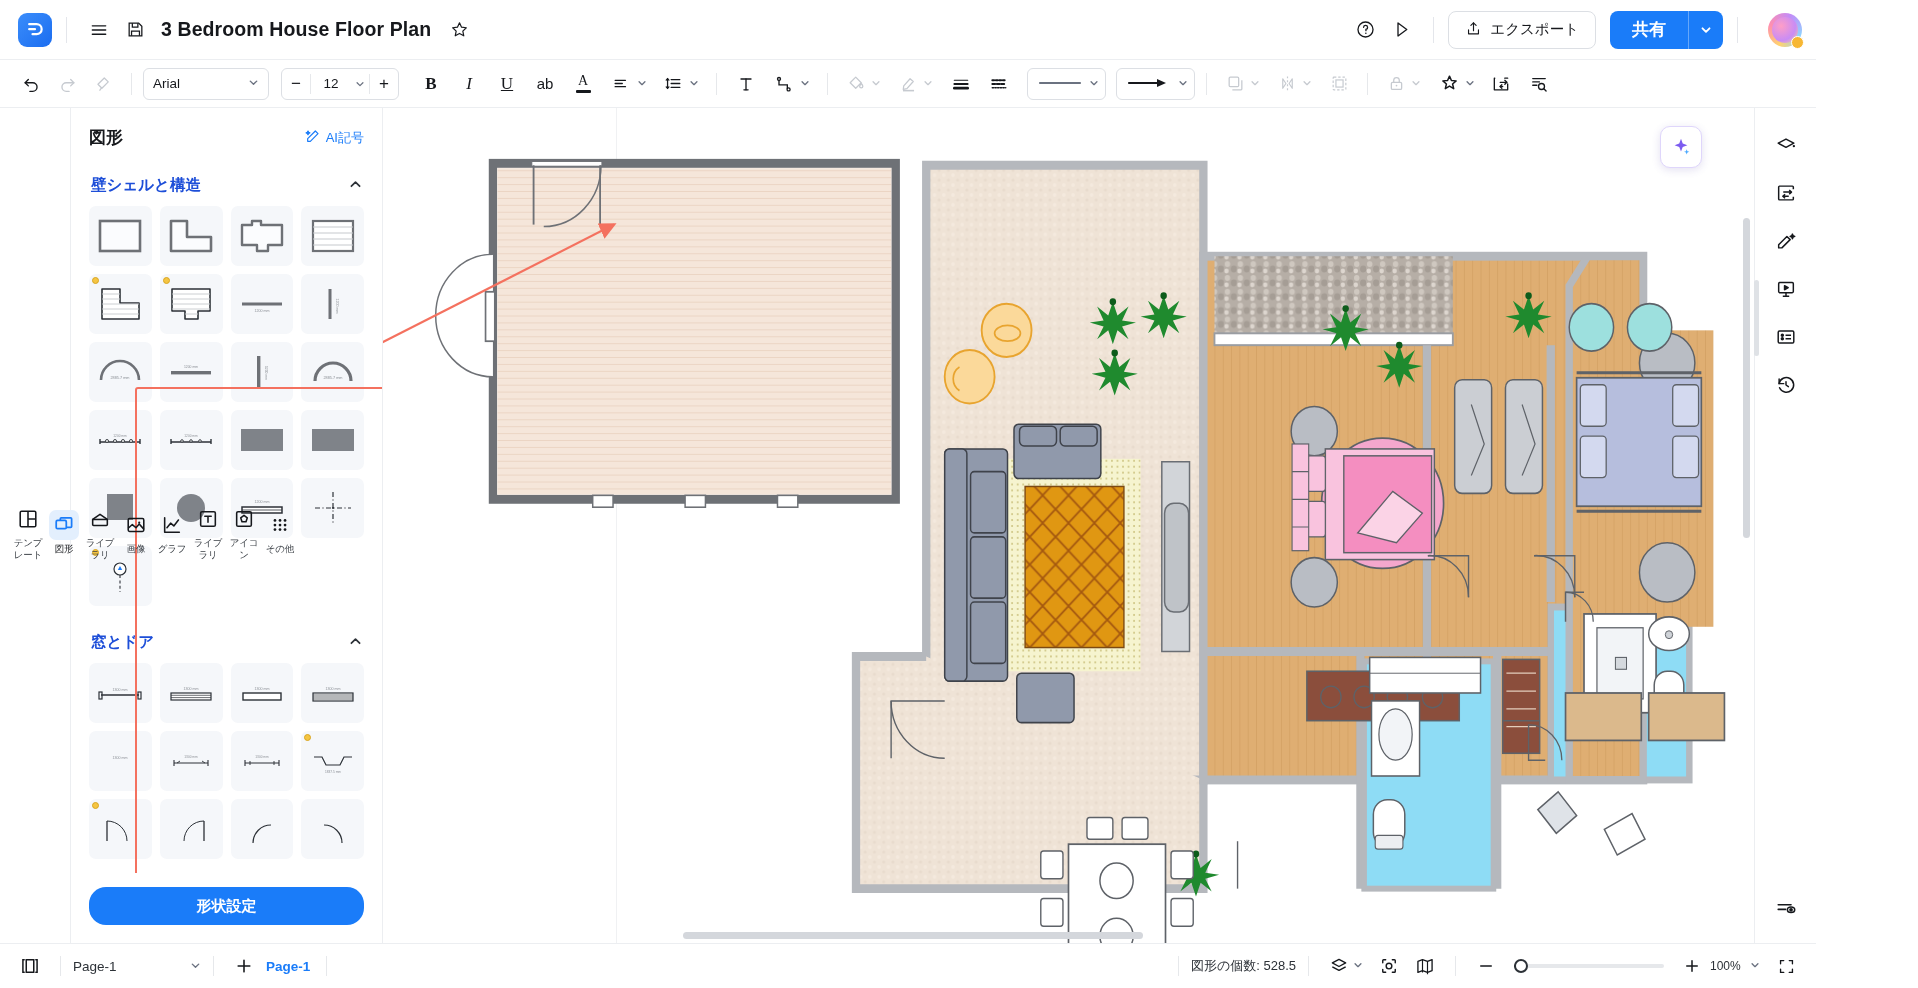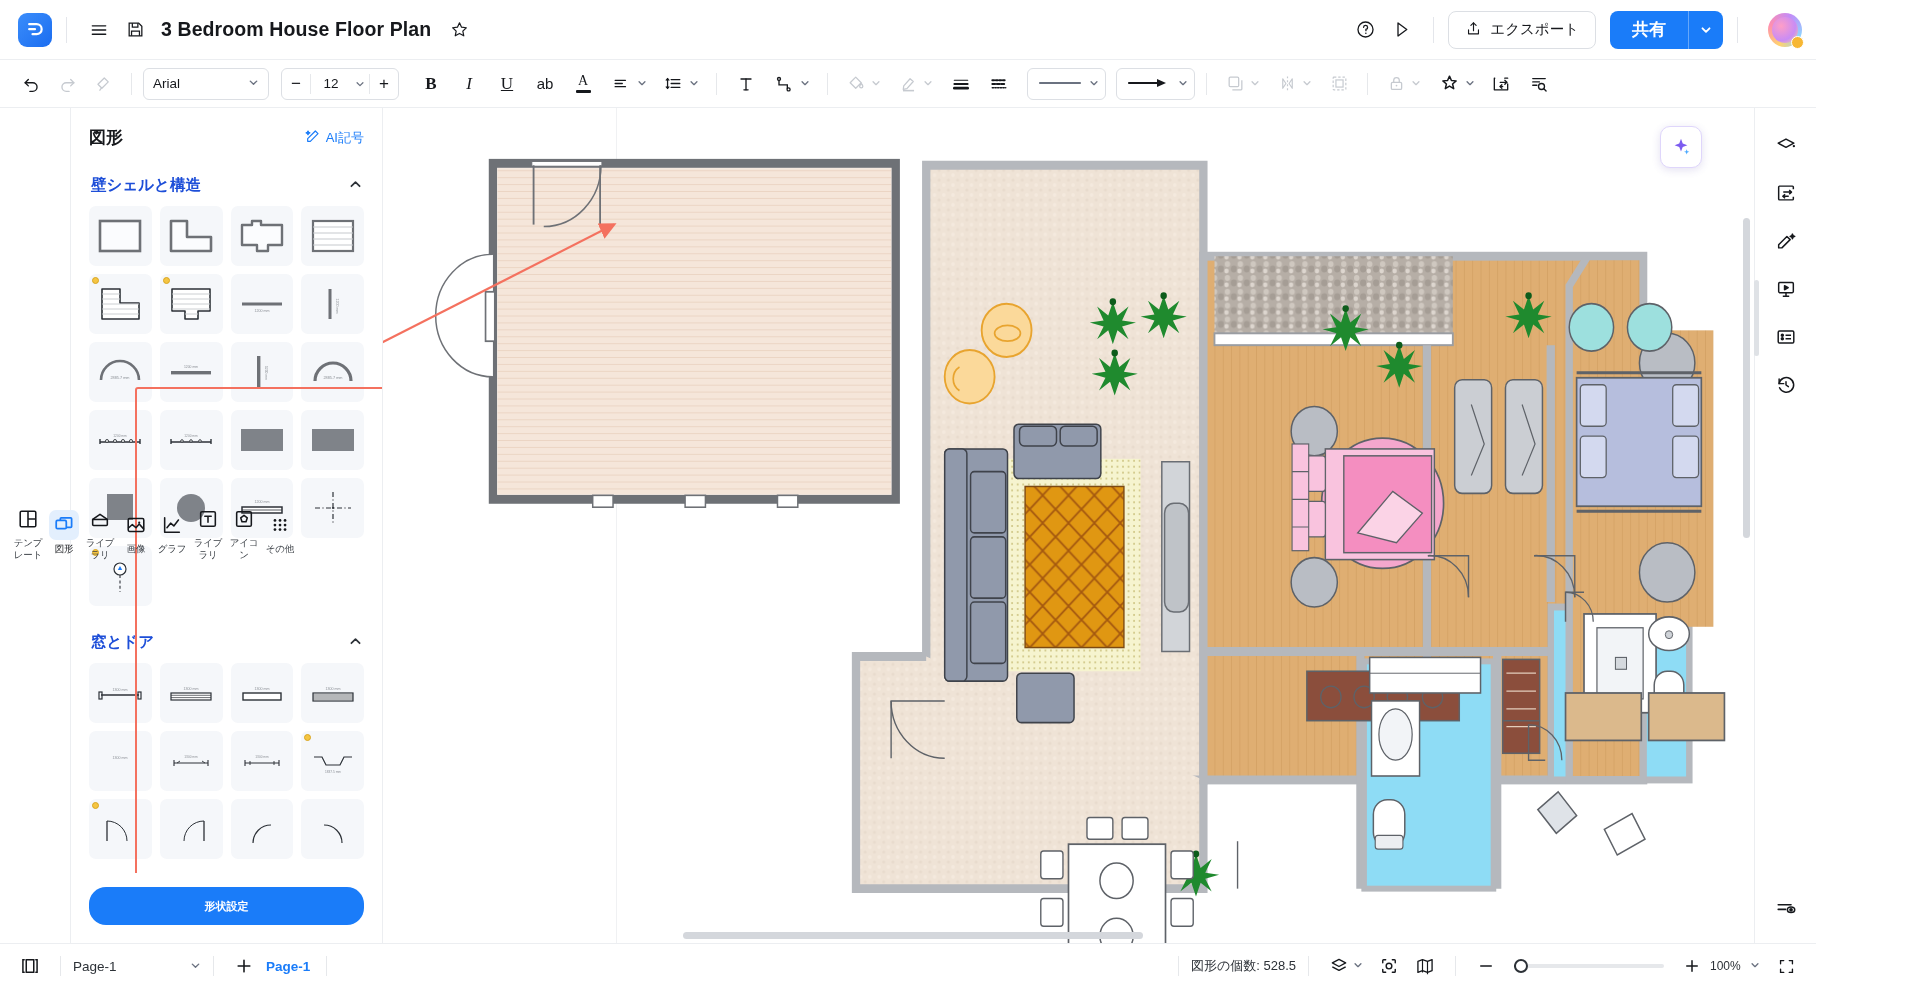--- a/index.html
+++ b/index.html
@@ -118,21 +118,21 @@
   .cell{
     height:60px;background:#f5f7fa;border-radius:7px;display:flex;align-items:center;justify-content:center;
     cursor:pointer;position:relative;overflow:hidden;
   }
   .cell .dot{position:absolute;left:3px;top:3px;width:7px;height:7px;border-radius:50%;background:#f5c542;border:1px solid #d9a521;}
   .cell svg{display:block;}
 
   .panel-foot{padding:14px 18px 18px;background:#fff;}
   .primary-btn{
     width:100%;height:38px;border:0;border-radius:17px;background:#1a7cf9;color:#fff;
-    font-size:11px;font-weight:600;cursor:pointer;font-family:inherit;
+    font-size:15px;font-weight:600;cursor:pointer;font-family:inherit;
   }
 
   
   .canvas-wrap{flex:1;position:relative;background:#fff;overflow:hidden;}
   .page-sheet{position:absolute;left:234px;top:0;width:1340px;height:930px;background:#fff;box-shadow:0 0 0 1px #f0f1f3;}
   .ai-fab{
     position:absolute;right:52px;top:18px;width:42px;height:42px;border-radius:10px;
     background:#fff;border:1px solid #dfd6fb;box-shadow:0 2px 8px rgba(80,60,170,.16);
     display:flex;align-items:center;justify-content:center;cursor:pointer;z-index:9;
   }

